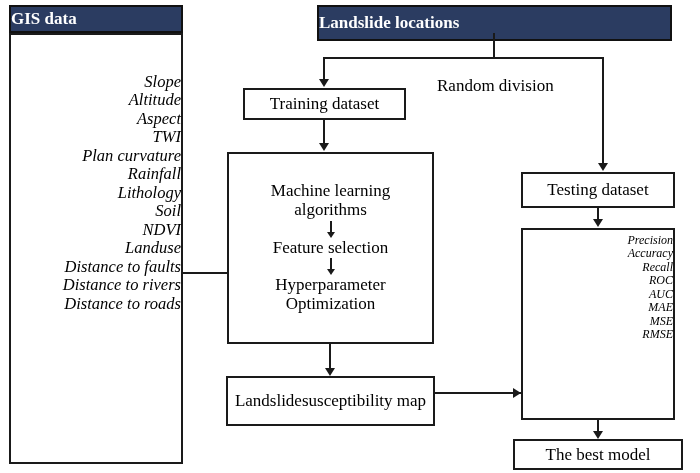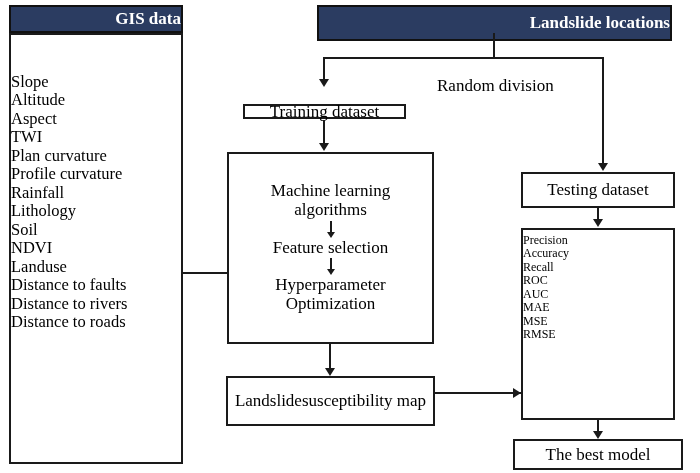--- a/index.html
+++ b/index.html
@@ -28,33 +28,34 @@
     line-height: 1.12;
   }
   .header-box {
     position: absolute;
     box-sizing: border-box;
     border: 2px solid #111111;
     background: #2b3c61;
     color: #ffffff;
     display: flex;
     align-items: center;
-    justify-content: flex-end;
+    justify-content: flex-start;
     text-align: center;
     font-weight: bold;
   }
   .list-box {
     align-items: flex-start;
     justify-content: center;
   }
   .list-inner {
     display: flex;
     flex-direction: column;
-    align-items: flex-start;
+    align-items: flex-end;
     width: 100%;
+    font-style: italic;
   }
   .list-inner span {
     display: block;
     white-space: nowrap;
   }
   .plain-label {
     position: absolute;
     color: #000000;
     white-space: nowrap;
   }
@@ -125,21 +126,20 @@
     <span>GIS data</span>
   </div>
 
   <div class="box list-box" style="left:9px; top:33px; width:174px; height:431px; font-size:16.5px; padding-top:38px;">
     <div class="list-inner">
       <span>Slope</span>
       <span>Altitude</span>
       <span>Aspect</span>
       <span>TWI</span>
       <span>Plan curvature</span>
-      <span>Profile curvature</span>
       <span>Rainfall</span>
       <span>Lithology</span>
       <span>Soil</span>
       <span>NDVI</span>
       <span>Landuse</span>
       <span>Distance to faults</span>
       <span>Distance to rivers</span>
       <span>Distance to roads</span>
     </div>
   </div>
@@ -155,21 +155,21 @@
   <div class="hline" style="left:323px; top:57px; width:281px;"></div>
 
   <div class="vline" style="left:323px; top:57px; height:23px;"></div>
   <div class="arrow-down" style="left:319px; top:79px;"></div>
 
   <div class="vline" style="left:602px; top:57px; height:107px;"></div>
   <div class="arrow-down" style="left:598px; top:163px;"></div>
 
   <div class="plain-label" style="left:437px; top:76px; font-size:17px;">Random division</div>
 
-  <div class="box" style="left:243px; top:104px; width:163px; height:15px; font-size:17px;">
+  <div class="box" style="left:243px; top:88px; width:163px; height:32px; font-size:17px;">
     <span>Training dataset</span>
   </div>
 
   <div class="vline" style="left:323px; top:120px; height:24px;"></div>
   <div class="arrow-down" style="left:319px; top:143px;"></div>
 
   <div class="box" style="left:227px; top:152px; width:207px; height:192px; font-size:17px;">
     <div class="ml-stack">
       <div class="step">Machine learning</div>
       <div class="step">algorithms</div>

